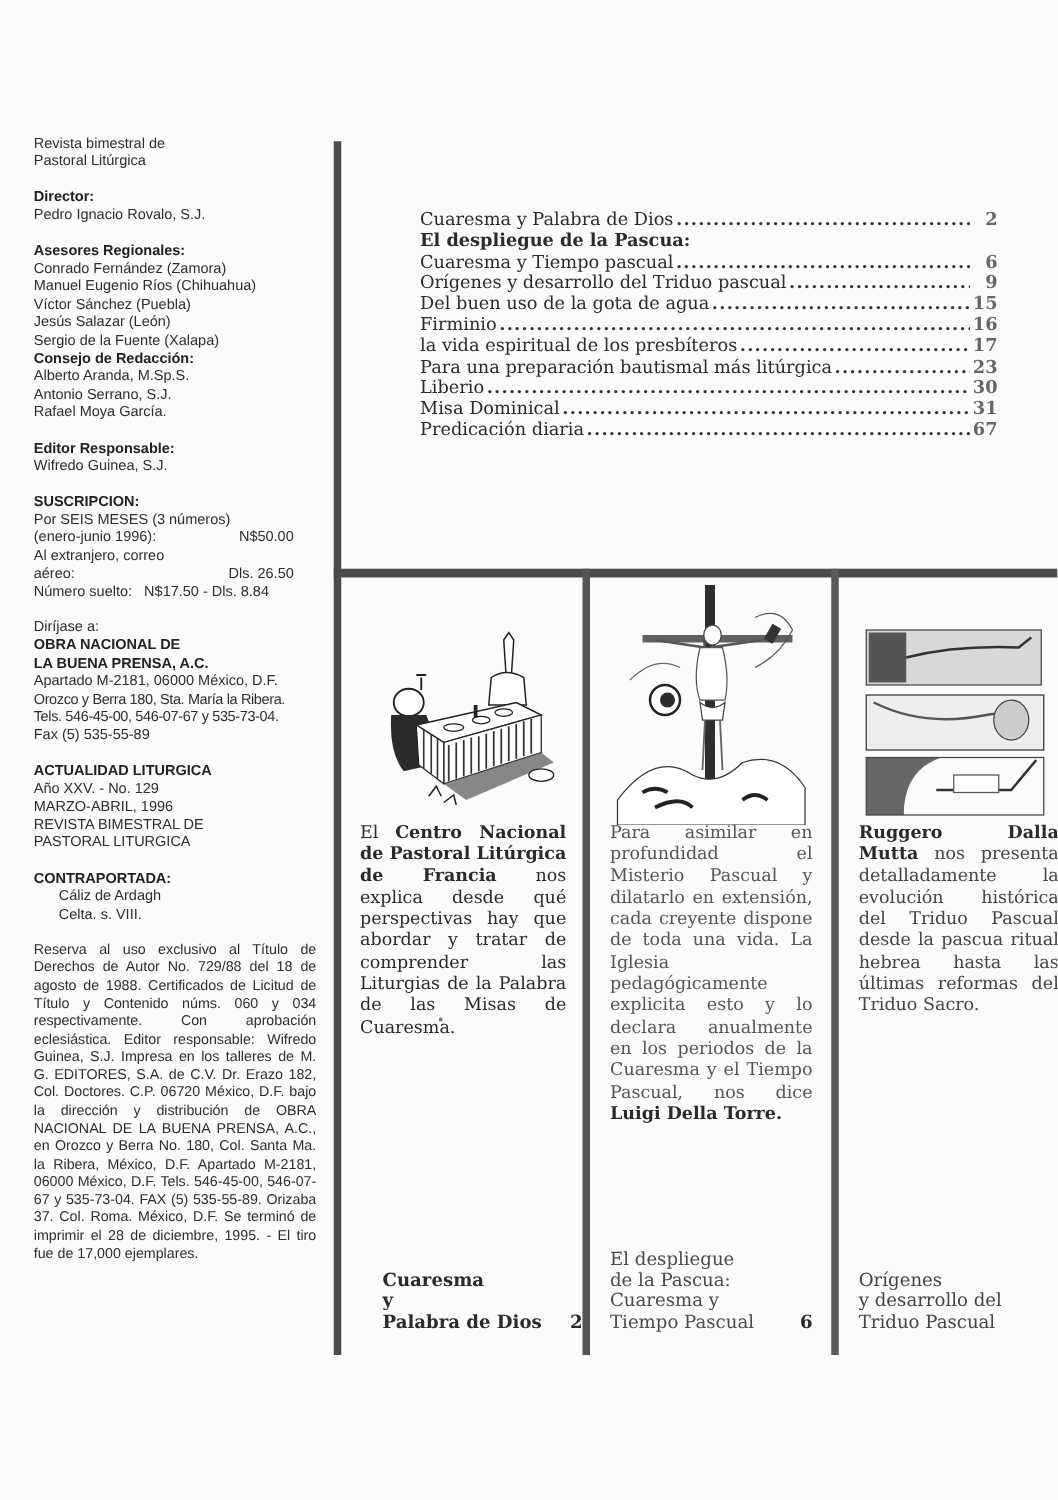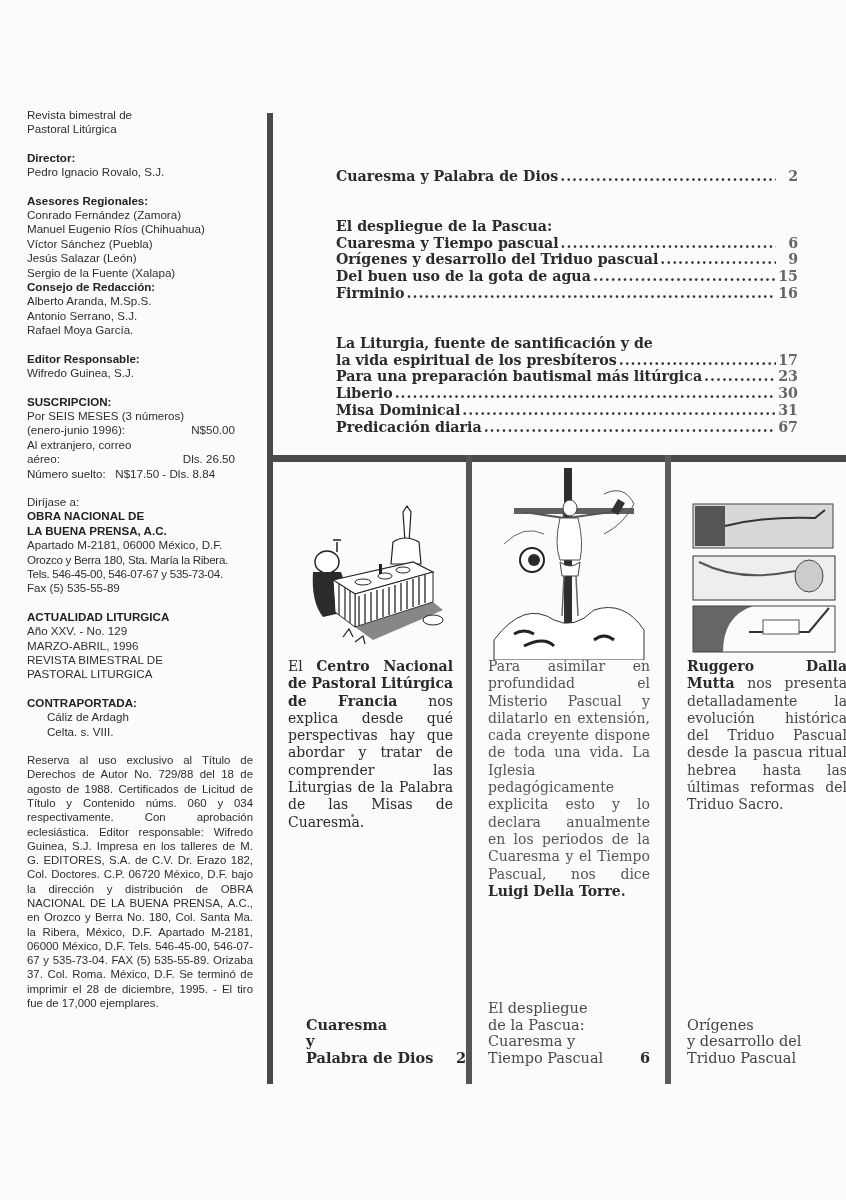--- a/index.html
+++ b/index.html
@@ -29,28 +29,28 @@
   #bar-top { left: 267px; top: 455px; width: 579px; height: 7px; }
   #bar-col1 { left: 466px; top: 455px; width: 6px; height: 629px; background: #555; }
   #bar-col2 { left: 665px; top: 455px; width: 6px; height: 629px; background: #5a5a5a; }
 
   
   #toc {
     position: absolute; left: 336px; top: 168px; width: 462px;
     font-size: 14.2px; line-height: 16.8px; color: #2b2b2b;
   }
   .toc-item { display: flex; align-items: baseline; white-space: nowrap; }
-  .toc-title { font-weight: bold; }
+  .toc-title { font-weight: normal; }
   .toc-dots {
     flex: 1; overflow: hidden; margin: 0 2px; color: #333;
     letter-spacing: 1px; font-weight: bold;
   }
   .toc-dots::after { content: "........................................................................................................................"; }
   .toc-page { font-weight: bold; color: #666; min-width: 20px; text-align: right; }
-  .toc-line-only { font-weight: bold; margin-top: 33px; }
+  .toc-line-only { font-weight: bold; }
 
   
   .panel { position: absolute; top: 462px; height: 622px; }
   #panel-1 { left: 273px; width: 199px; }
   #panel-2 { left: 472px; width: 193px; padding-left: 26px; }
   #panel-3 { left: 671px; width: 175px; }
 
   .illus { position: absolute; }
   #illus-1 { left: 20px; top: 40px; width: 160px; height: 150px; }
   #illus-2 { left: 12px; top: 2px; width: 170px; height: 196px; }
@@ -171,21 +171,20 @@
   <div class="toc-item">
     <span class="toc-title">Del buen uso de la gota de agua</span>
     <span class="toc-dots"></span>
     <span class="toc-page">15</span>
   </div>
   <div class="toc-item">
     <span class="toc-title">Firminio</span>
     <span class="toc-dots"></span>
     <span class="toc-page">16</span>
   </div>
-  <div class="toc-line-only">La Liturgia, fuente de santificación y de</div>
   <div class="toc-item">
     <span class="toc-title">la vida espiritual de los presbíteros</span>
     <span class="toc-dots"></span>
     <span class="toc-page">17</span>
   </div>
   <div class="toc-item">
     <span class="toc-title">Para una preparación bautismal más litúrgica</span>
     <span class="toc-dots"></span>
     <span class="toc-page">23</span>
   </div>

